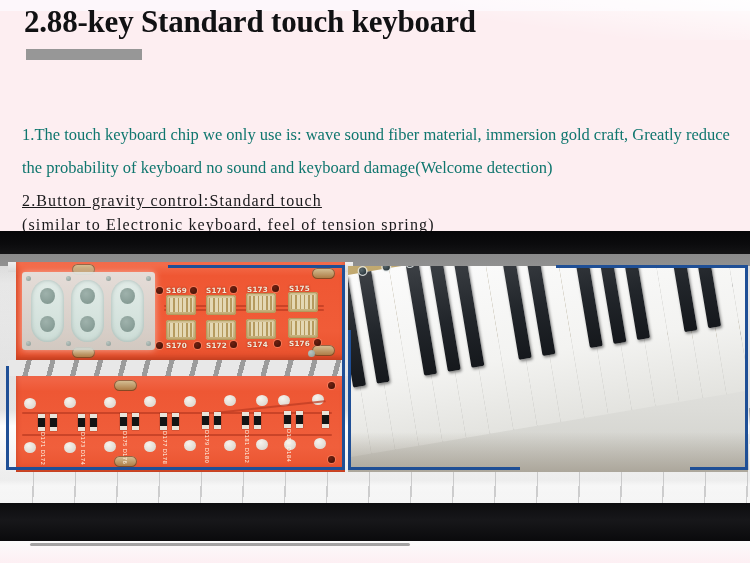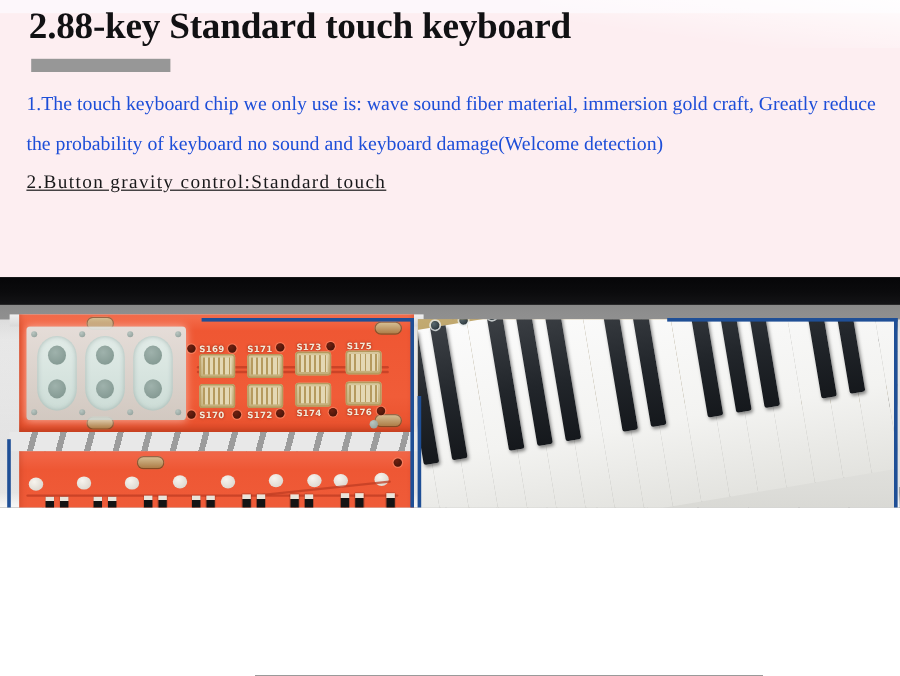--- a/index.html
+++ b/index.html
@@ -3,21 +3,21 @@
 <meta charset="utf-8">
 <title>88-key Standard touch keyboard</title>
 <style>
   html,body{margin:0;padding:0;}
   body{
     width:750px;height:563px;overflow:hidden;
     background:#ffffff;
     font-family:"Liberation Serif","DejaVu Serif",serif;
     -webkit-font-smoothing:antialiased;
   }
-  .page{position:relative;width:750px;height:423px;overflow:hidden;}
+  .page{position:relative;width:750px;height:563px;overflow:hidden;}
 
   
   .text-panel{
     position:absolute;left:0;top:0;width:750px;height:231px;
     background:#fdeef1;
     overflow:hidden;
   }
   .text-panel:before{ 
     content:"";position:absolute;left:0;top:0;width:750px;height:11px;
     background:#fdf7fb;
@@ -37,22 +37,23 @@
   .title-rule{
     position:absolute;left:26px;top:49px;width:116px;height:11px;
     background:#979797;z-index:3;
   }
 
   .body-block{
     position:absolute;left:22px;top:70px;width:716px;z-index:3;
   }
   .para1{
     font-family:"Liberation Serif","DejaVu Serif",serif;
-    font-size:16.5px;line-height:33px;color:#1d4ed8;
+    font-size:16.5px;line-height:33px;color:#0f766e;
     width:716px;
+    margin-top:48px;
   }
   .para2{
     margin-top:5px;
     font-family:"Liberation Serif","DejaVu Serif",serif;
     font-size:16px;line-height:24px;color:#19191b;
     letter-spacing:1.15px;
     text-decoration:underline;
   }
   .para2 .l2{display:block;}
 
@@ -281,20 +282,21 @@
 
   <div class="text-panel">
 
     <div class="title">2.88-key Standard touch keyboard</div>
     <div class="title-rule"></div>
 
     <div class="body-block">
       <div class="para1">1.The touch keyboard chip we only use is: wave sound fiber material, immersion gold craft, Greatly reduce the probability of keyboard no sound and keyboard damage(Welcome detection)</div>
       <div class="para2">
         <span class="l2">2.Button gravity control:Standard touch</span>
+        <span class="l2">(similar to Electronic keyboard, feel of tension spring)</span>
       </div>
     </div>
   </div>
 
   <div class="photo-panel">
 
     <div class="dark-band"></div>
     <div class="grey-band"></div>
 
     <div class="keybed">

